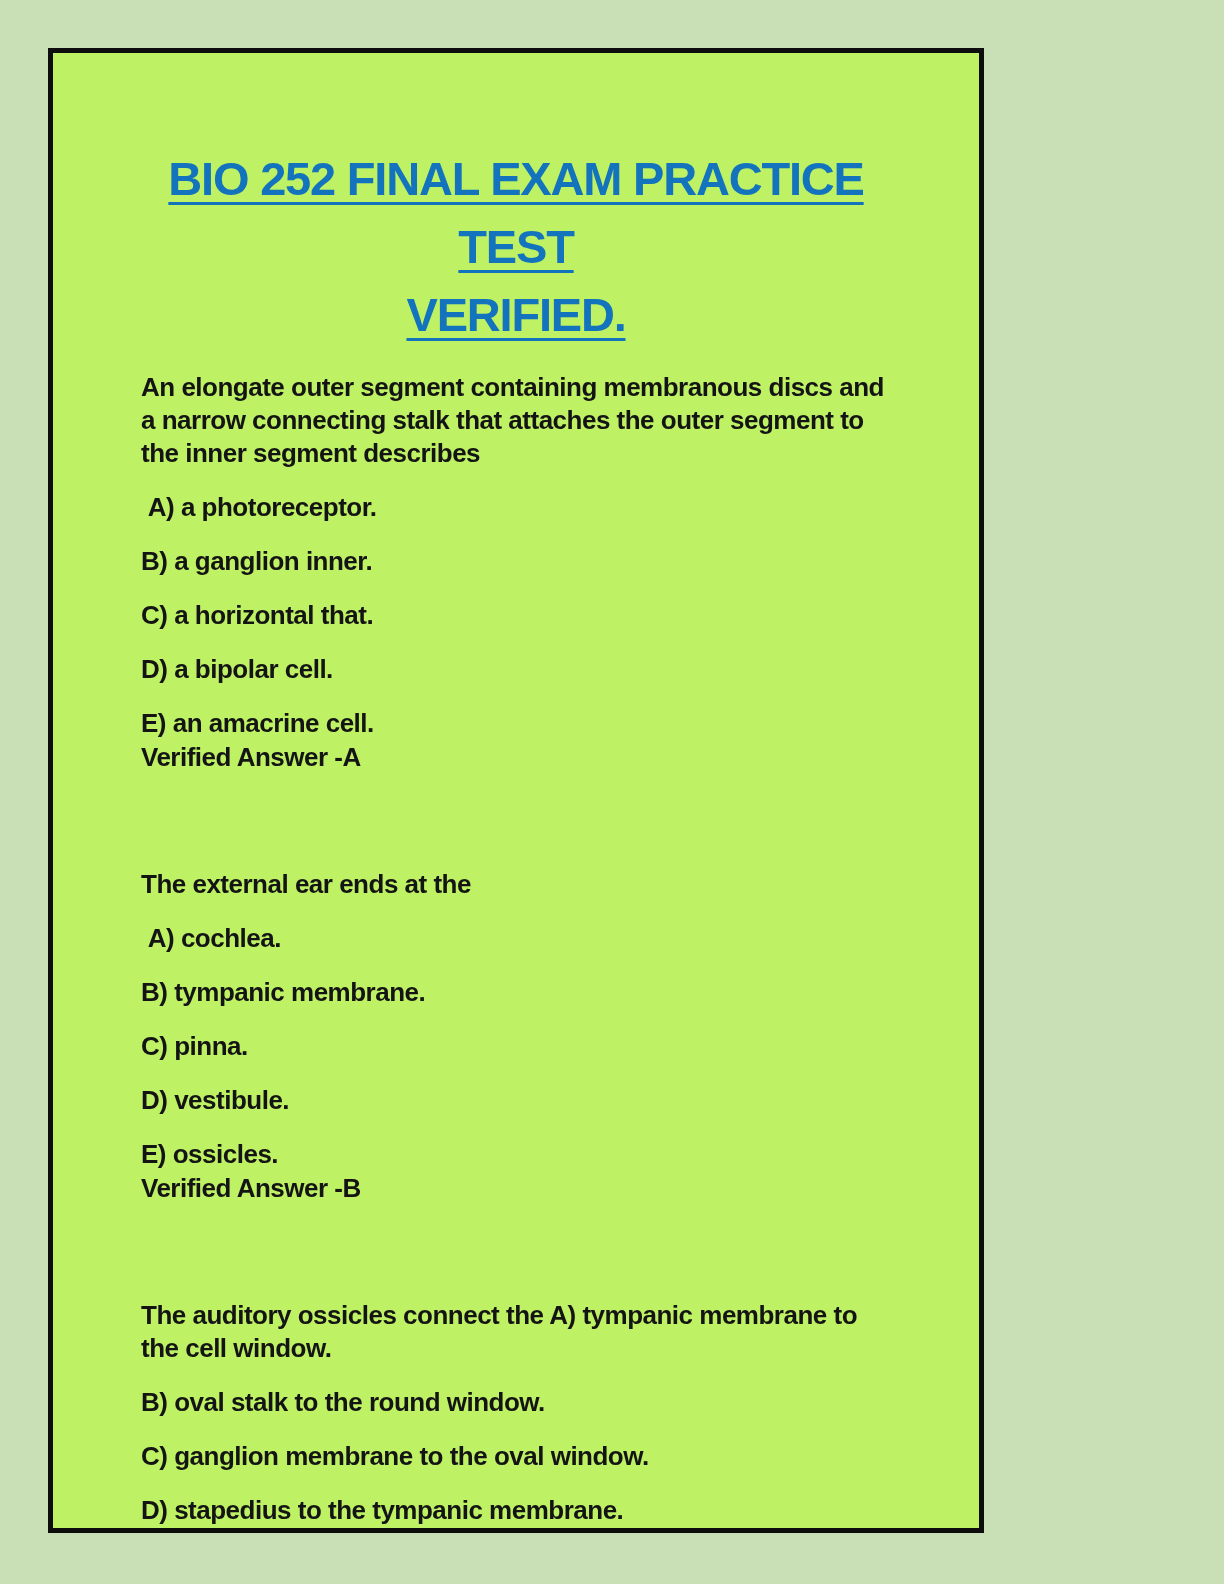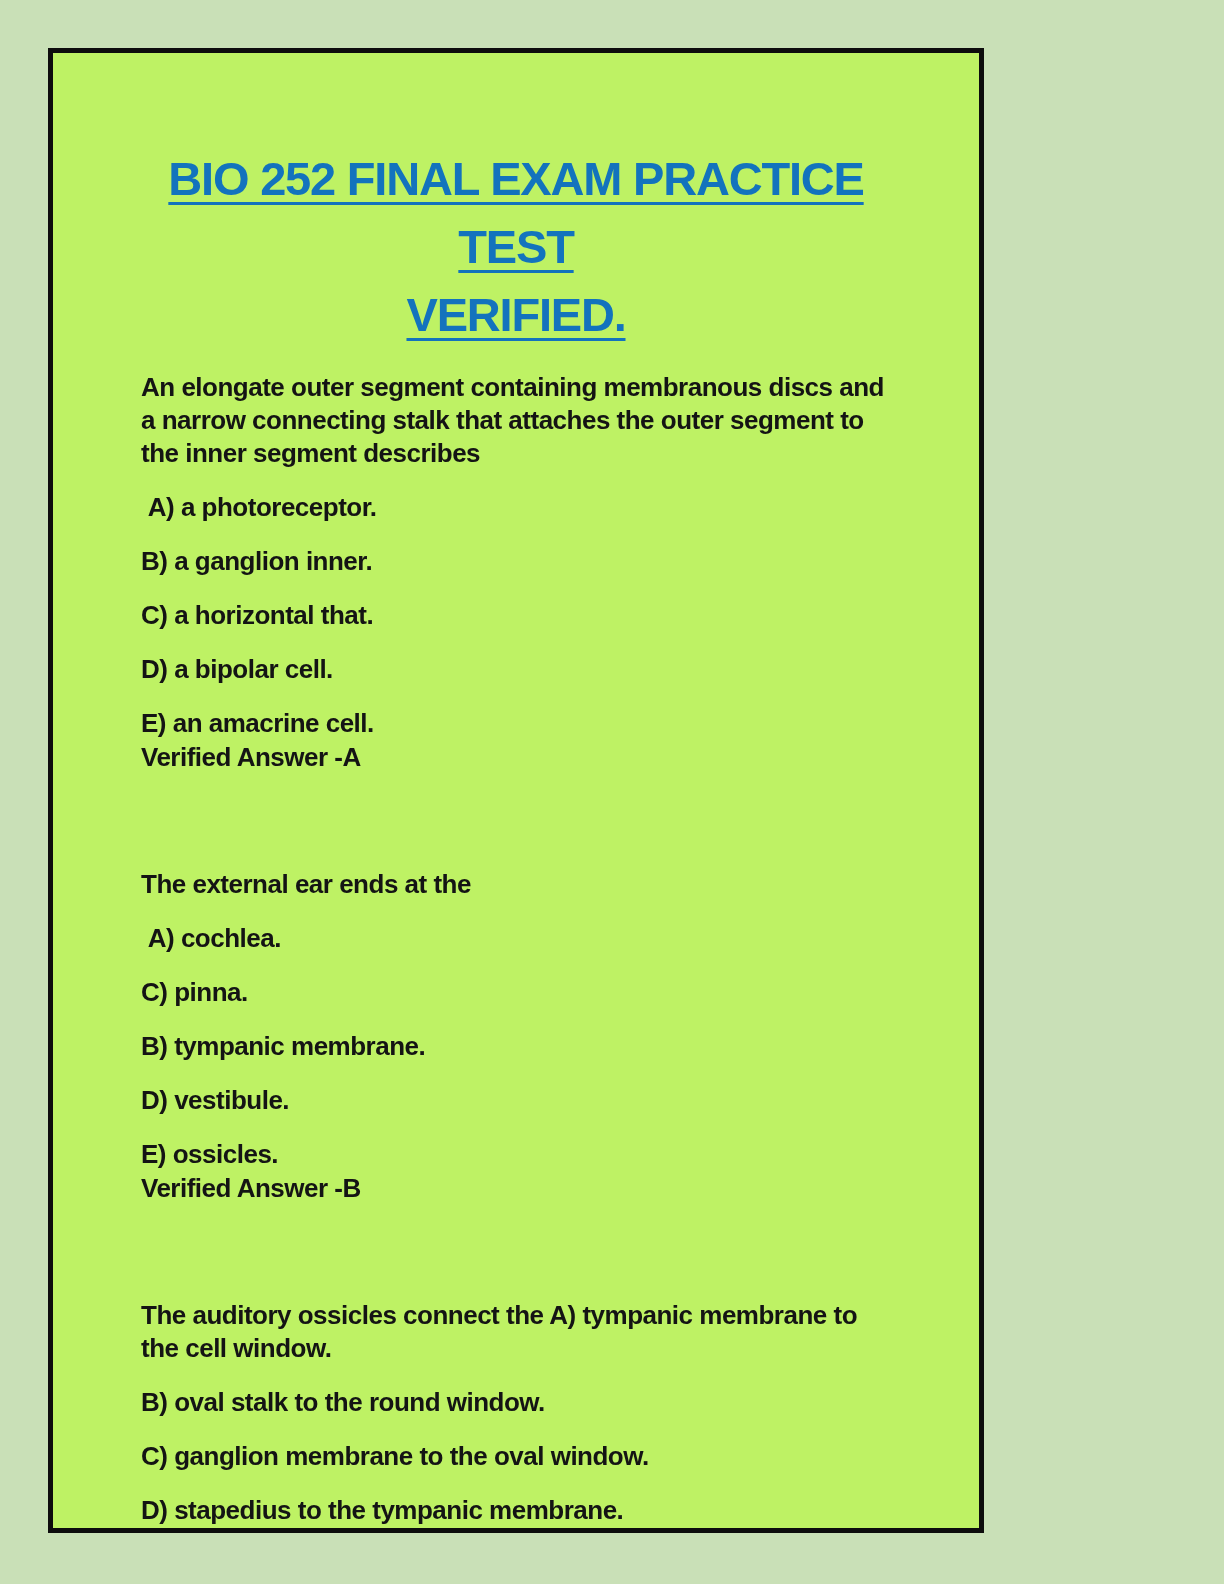--- a/index.html
+++ b/index.html
@@ -84,22 +84,22 @@
     <p class="opt">D) a bipolar cell.</p>
     <p class="opt">E) an amacrine cell.</p>
     <p class="ans">Verified Answer -A</p>
   </section>
 
   <div class="block-gap"></div>
 
   <section class="question-block body-text">
     <p class="q-text">The external ear ends at the</p>
     <p class="opt"> A) cochlea.</p>
+    <p class="opt">B) tympanic membrane.</p>
     <p class="opt">C) pinna.</p>
-    <p class="opt">B) tympanic membrane.</p>
     <p class="opt">D) vestibule.</p>
     <p class="opt">E) ossicles.</p>
     <p class="ans">Verified Answer -B</p>
   </section>
 
   <div class="block-gap"></div>
 
   <section class="question-block body-text">
     <p class="q-text">The auditory ossicles connect the A) tympanic membrane to the cell window.</p>
     <p class="opt">B) oval stalk to the round window.</p>

